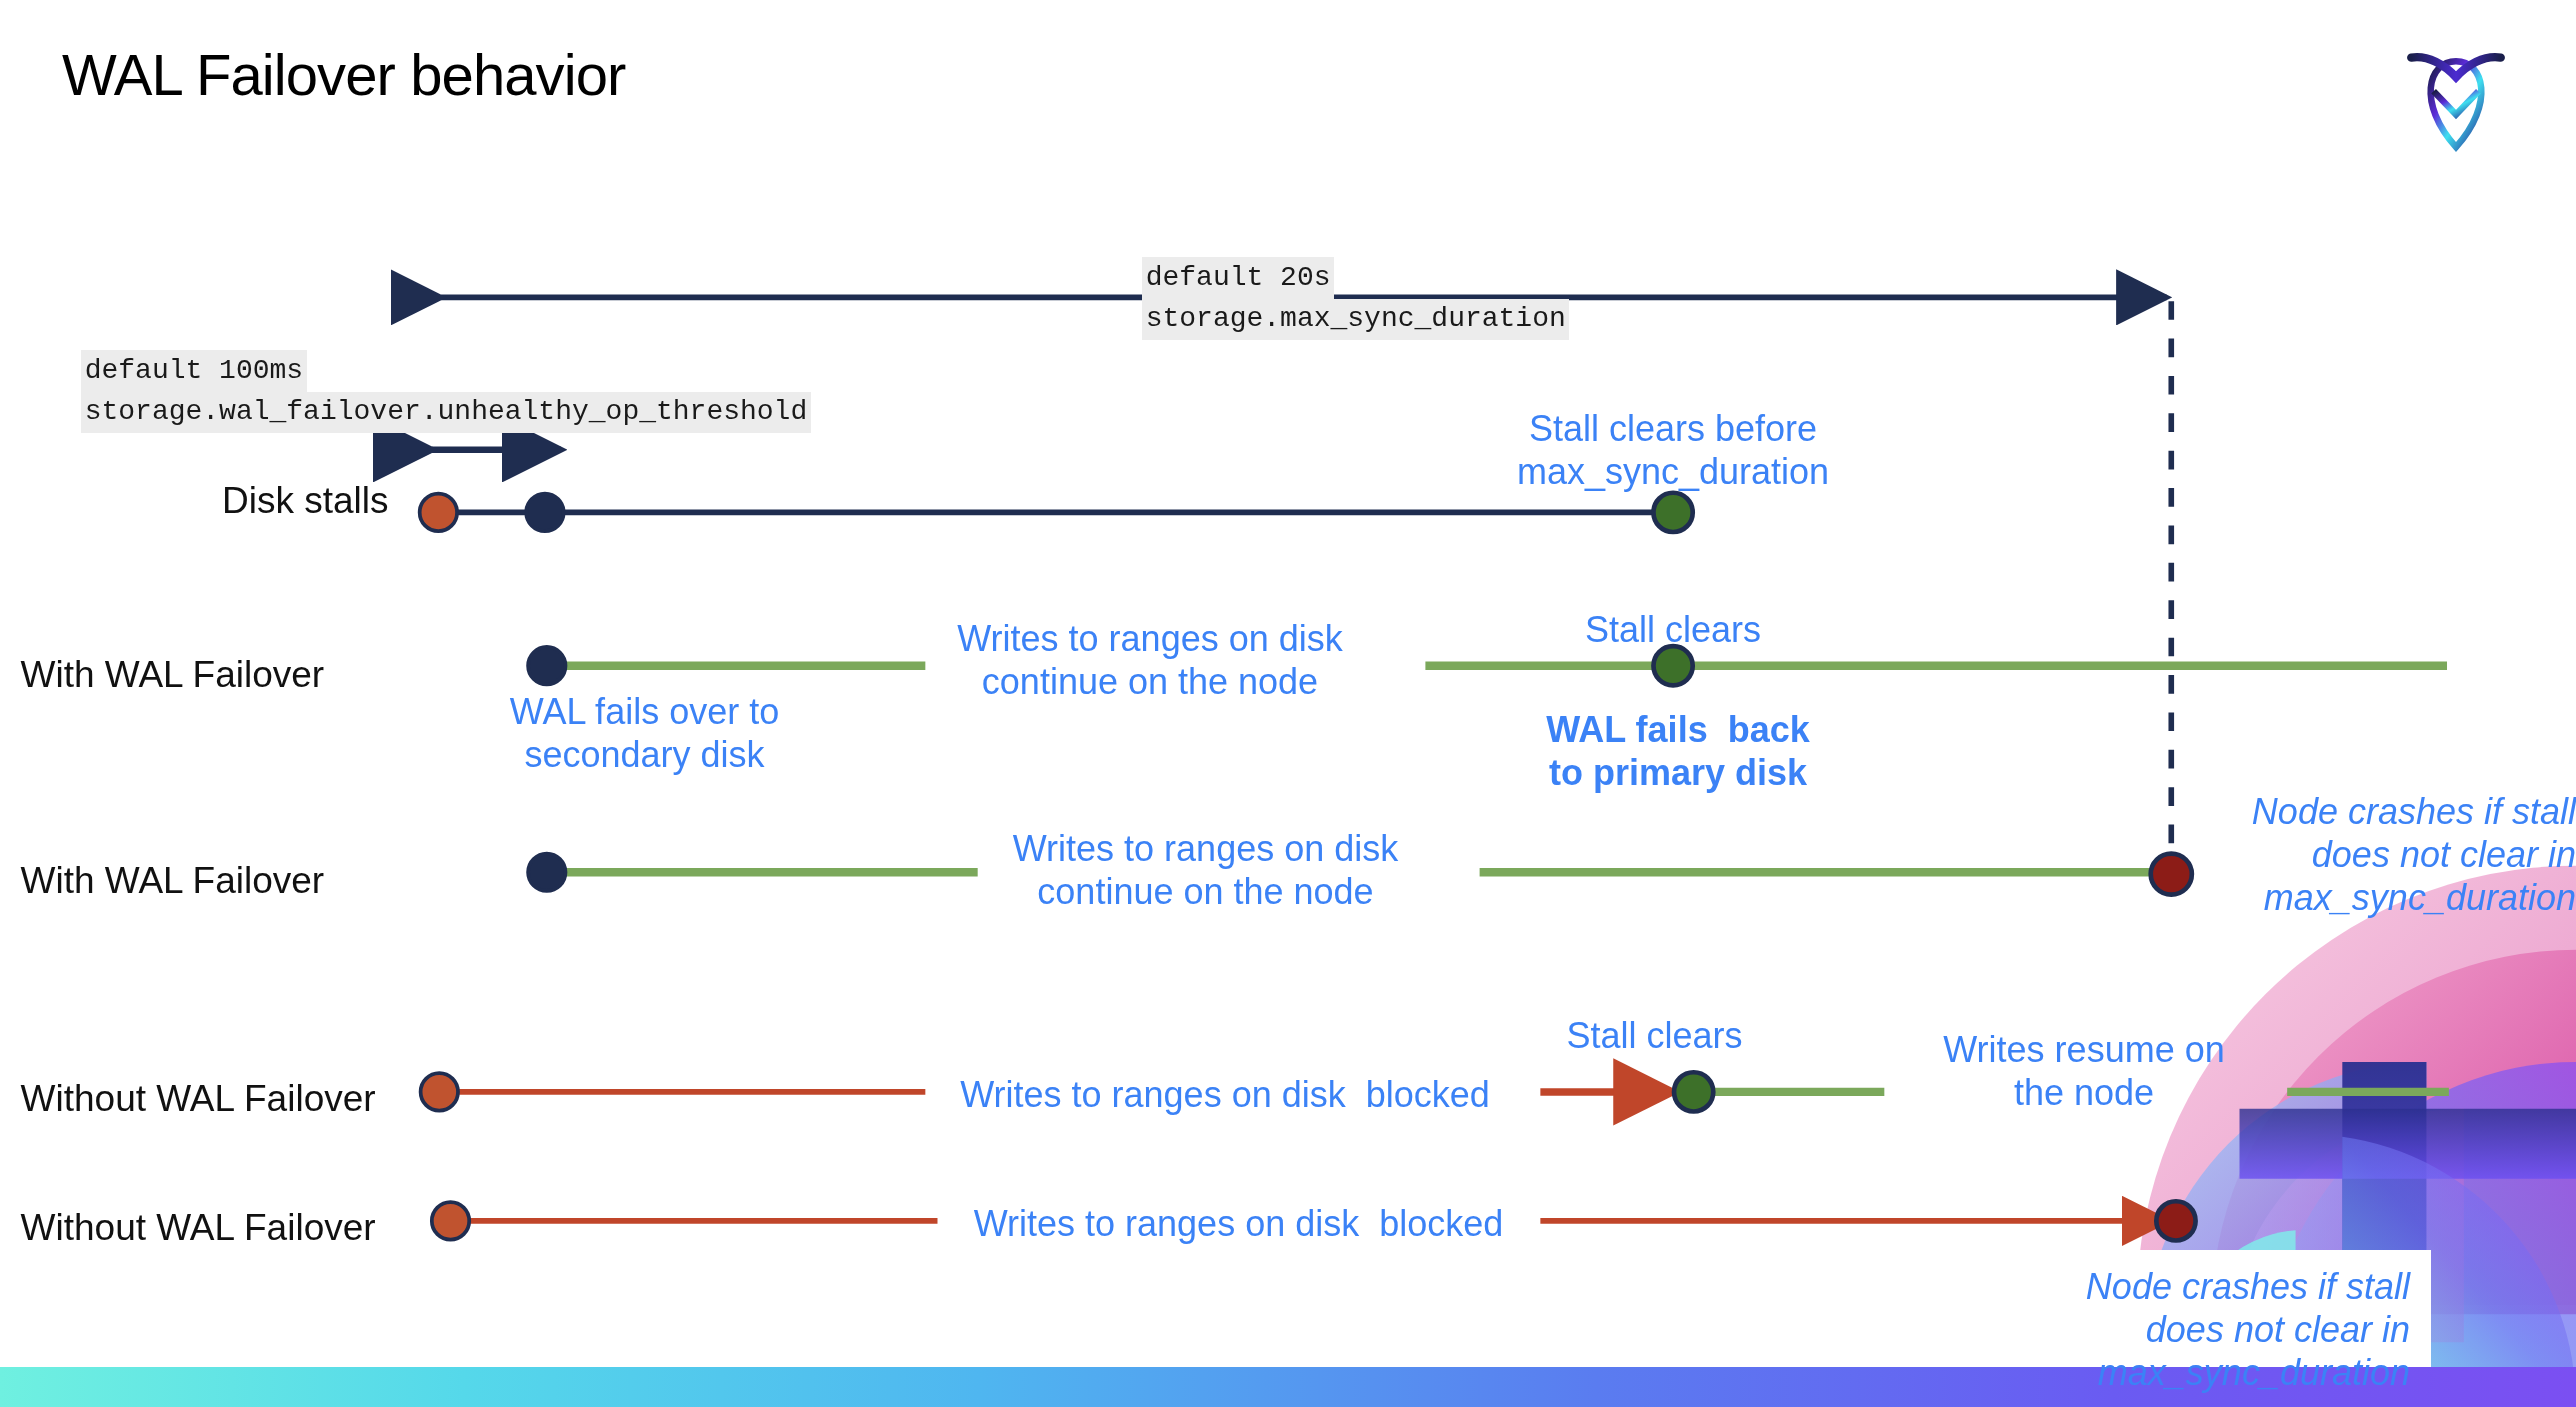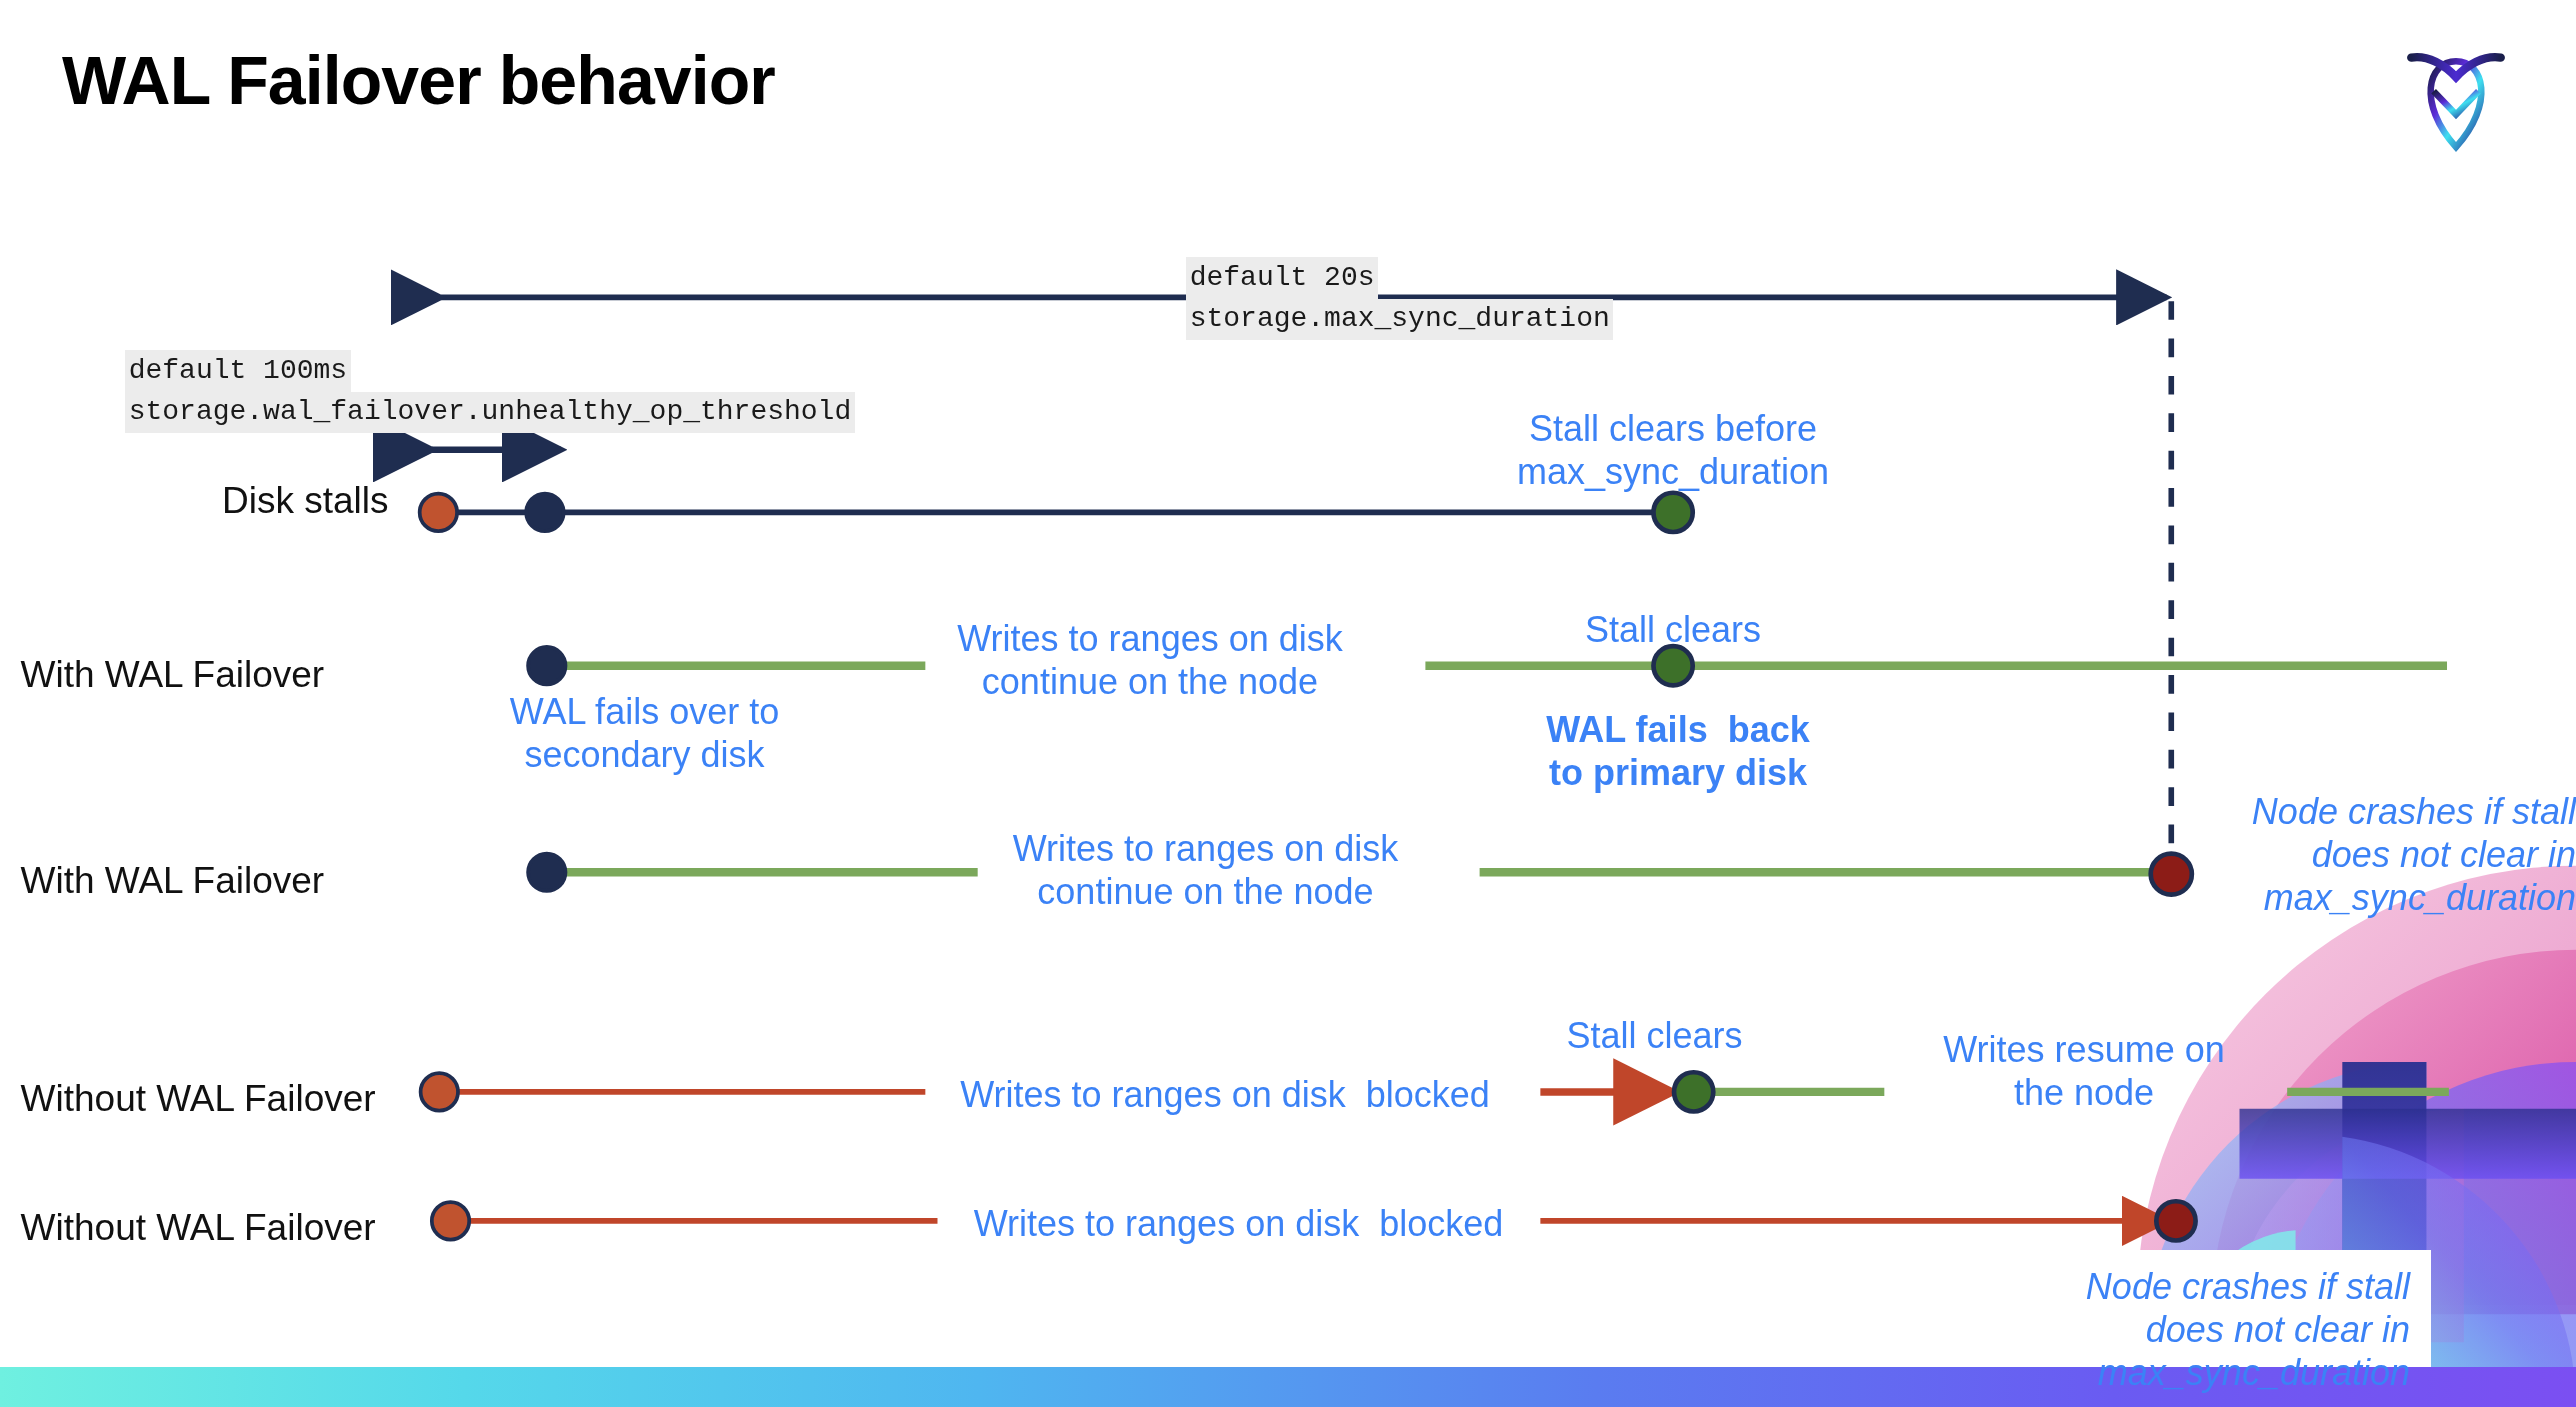--- a/index.html
+++ b/index.html
@@ -7,21 +7,21 @@
   body{
     width:2576px;height:1408px;position:relative;overflow:hidden;
     font-family:"Liberation Sans","DejaVu Sans",sans-serif;
     color:#000000;
   }
   .slide{position:absolute;inset:0;background:#fff;overflow:hidden;}
 
   
   .title{
     position:absolute;left:62px;top:43px;
-    font-size:68px;font-weight:bold;letter-spacing:-0.9px;
+    font-size:58px;font-weight:normal;letter-spacing:-0.9px;
     color:#000;line-height:1.1;white-space:nowrap;
   }
 
   
   .logo{position:absolute;left:2400px;top:24px;width:112px;height:138px;}
 
   
   .deco{position:absolute;right:0;bottom:0;width:673px;height:580px;pointer-events:none;}
   .bottombar{
     position:absolute;left:0;bottom:0;width:2576px;height:41px;
@@ -31,21 +31,21 @@
     position:absolute;left:1982px;top:1250px;width:449px;height:158px;background:#ffffff;
   }
 
   
   .diagram{position:absolute;left:0;top:0;width:2576px;height:1408px;}
 
   
   .code{
     position:absolute;
     font-family:"Liberation Mono","DejaVu Sans Mono",monospace;
-    font-size:28px;color:#1a1a1a;line-height:1.42;white-space:nowrap;margin-left:44px;
+    font-size:28px;color:#1a1a1a;line-height:1.42;white-space:nowrap;
   }
   .code span{background:#ececec;padding:0.9px 3.7px;display:inline-block;}
 
   
   .lbl{
     position:absolute;font-size:36px;color:#3b82f6;line-height:1.2;white-space:pre;
   }
   .lbl.c{text-align:center;}
   .lbl.l{text-align:right;font-style:italic;}
 

